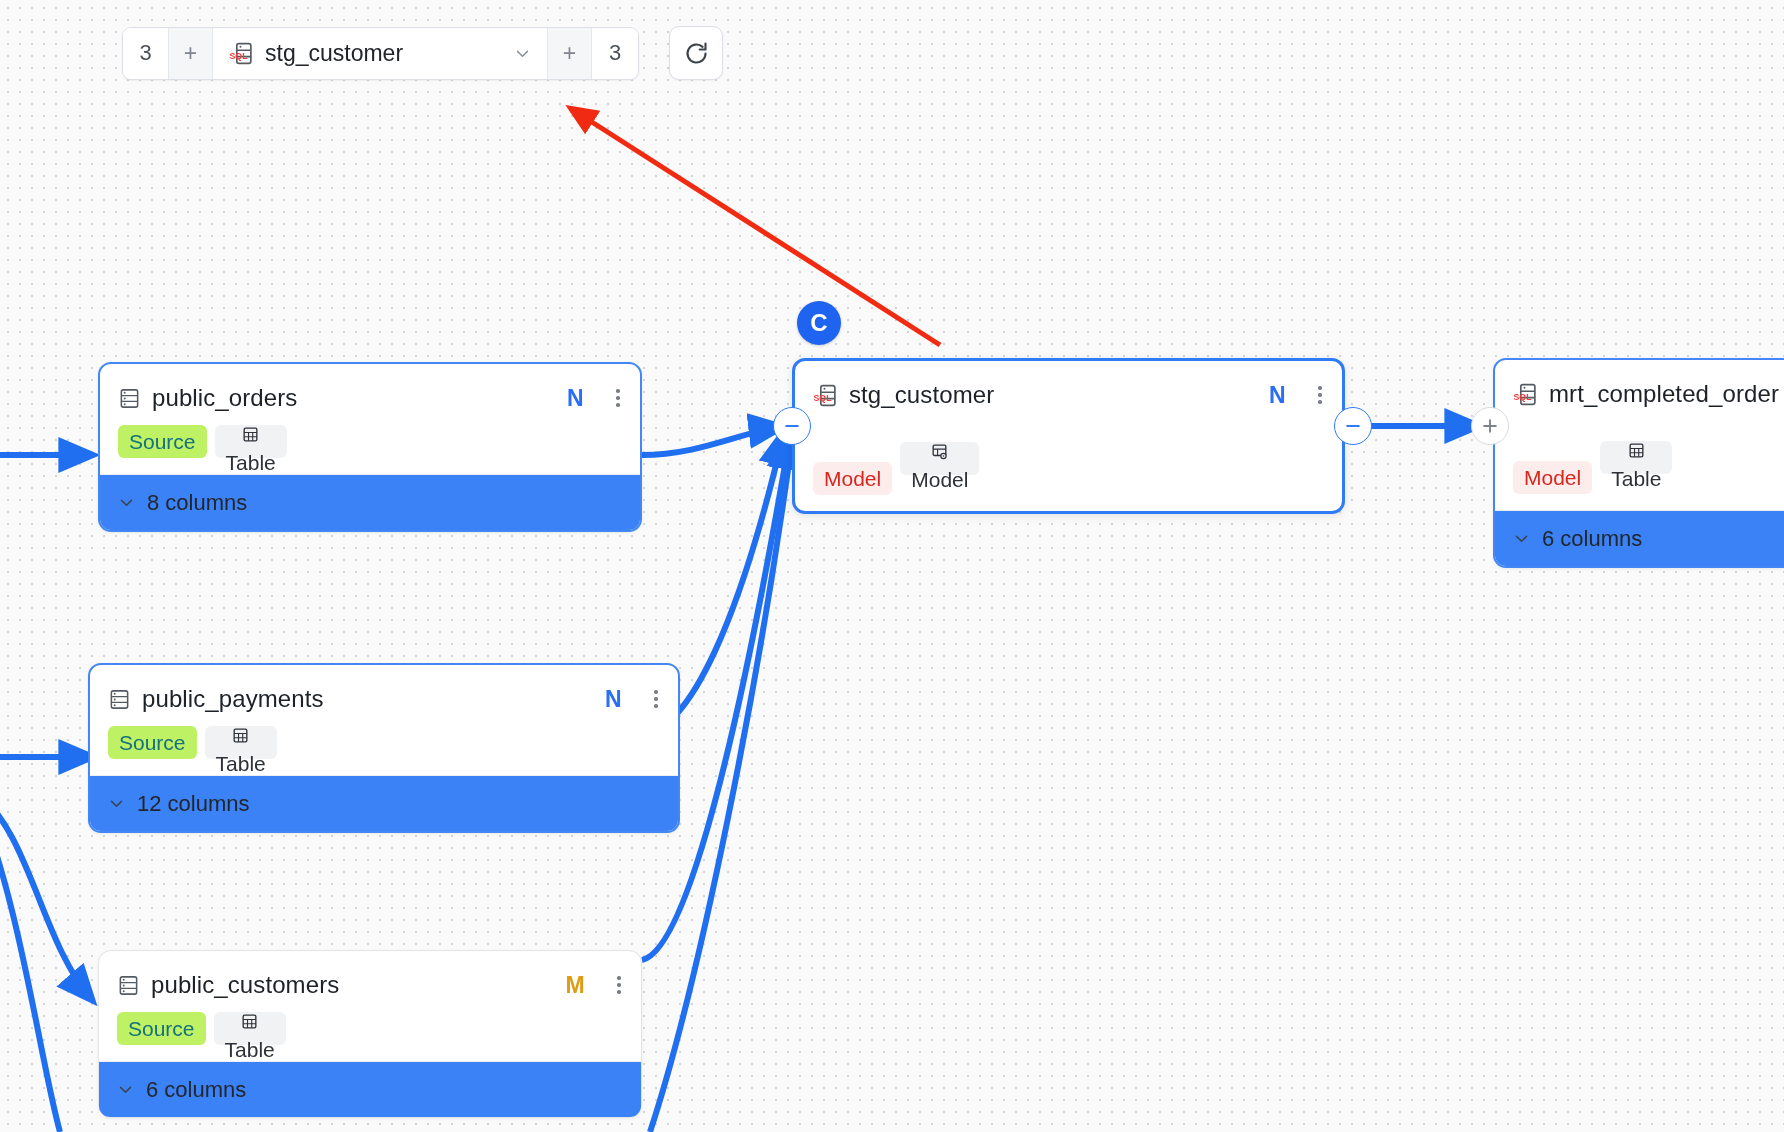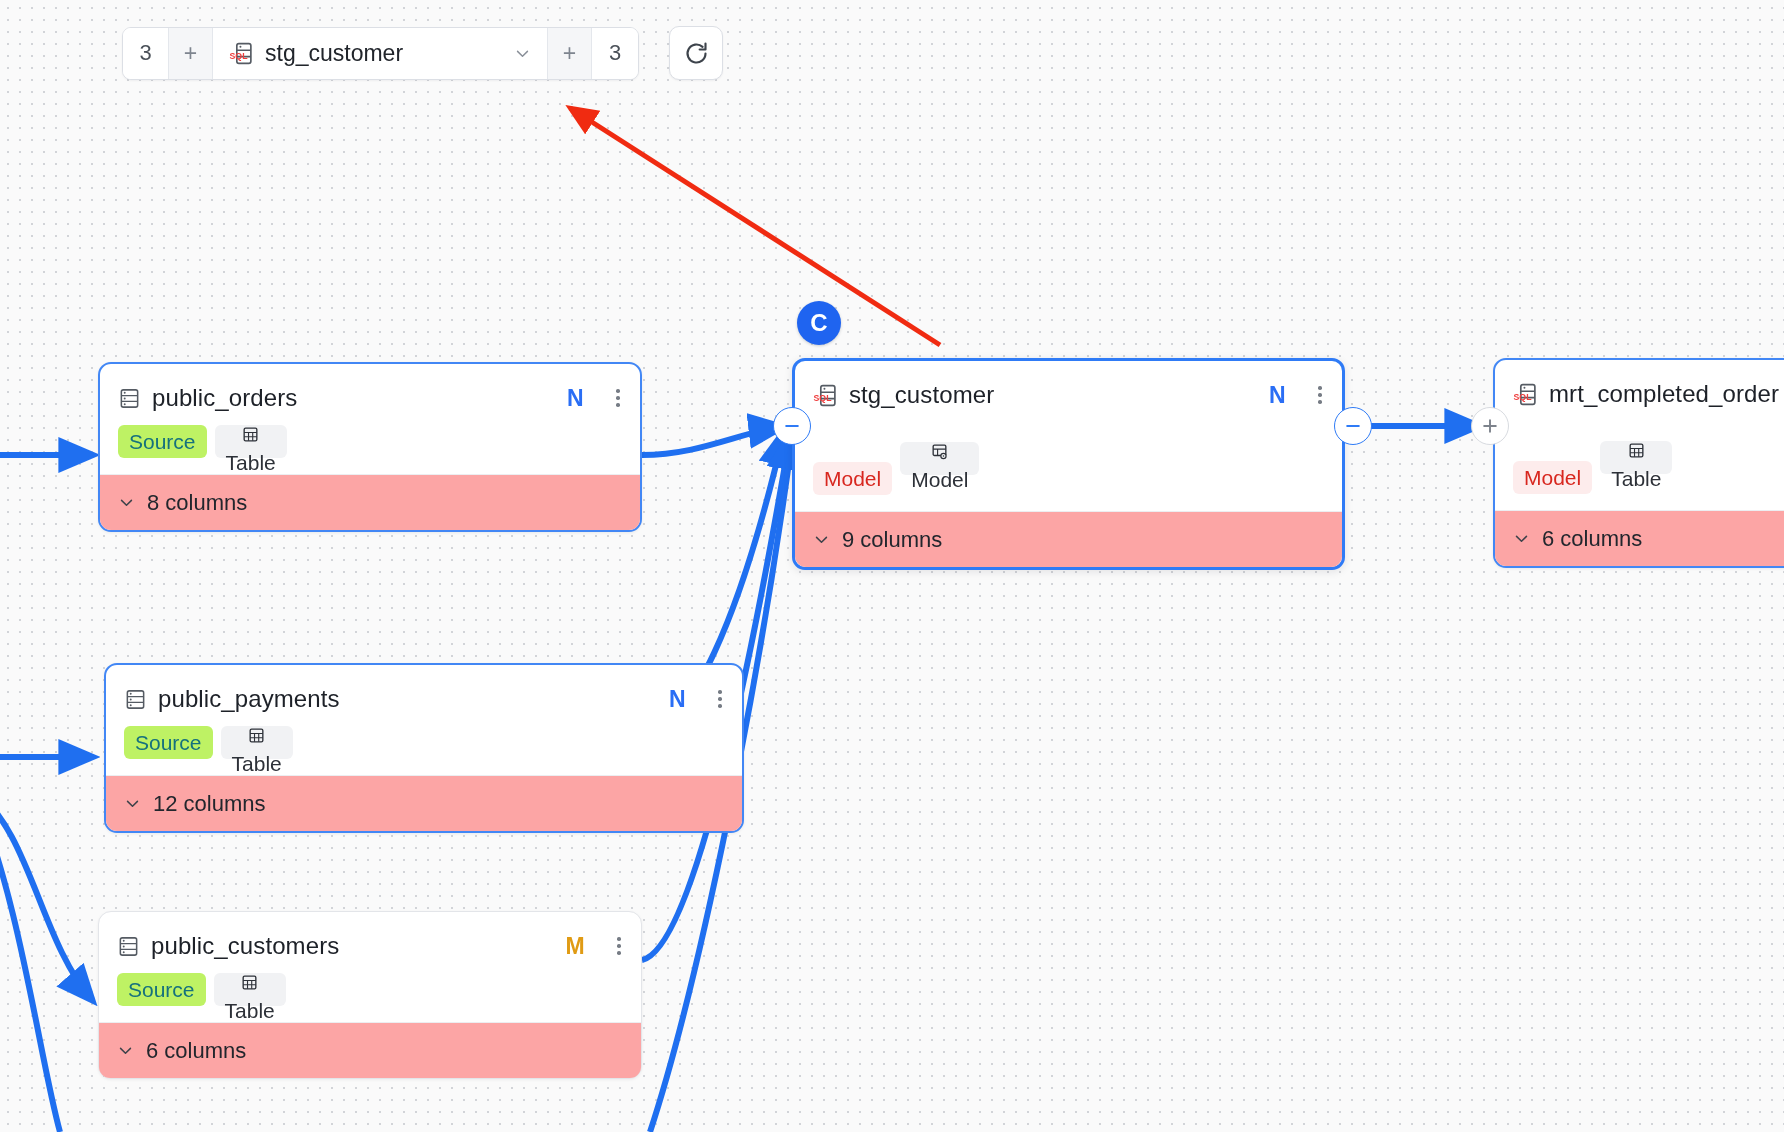--- a/index.html
+++ b/index.html
@@ -166,21 +166,21 @@
   .tag-gray   { background: #f1f2f4; color: #2d3138; flex-direction: column; }
   .tag-ico { width: 19px; height: 19px; flex: none; display: block; }
 
   .node-foot {
     display: flex;
     align-items: center;
     gap: 12px;
     height: 56px;
     padding: 4px 18px;
     border-top: 1.5px solid #eceef1;
-    background: #fca5a5;
+    background: #3b82f6;
     border-radius: 0 0 11px 11px;
     cursor: pointer;
   }
   .node-foot .chev-d { width: 17px; height: 17px; color: #3d424a; flex: none; }
   .node-foot .ctext { font-size: 22px; color: #22262d; }
 
   
   .handle {
     position: absolute;
     width: 38px; height: 38px;
@@ -342,26 +342,20 @@
       <span class="tag tag-gray">
         <svg class="tag-ico" viewBox="0 0 24 24" fill="none">
           <rect x="4" y="4" width="16" height="13" rx="1.6" stroke="#2d3138" stroke-width="1.7"></rect>
           <path d="M4 9H20M9.6 9V17" stroke="#2d3138" stroke-width="1.4"></path>
           <circle cx="17" cy="17.6" r="3.3" fill="#f1f2f4" stroke="#2d3138" stroke-width="1.5"></circle>
           <circle cx="17" cy="17.6" r="1" fill="#2d3138"></circle>
         </svg>
         <span>Model</span>
       </span>
     </div>
-    <div class="node-foot">
-      <svg class="chev-d" viewBox="0 0 24 24" fill="none">
-        <path d="M5 9l7 7 7-7" stroke="currentColor" stroke-width="2.1" stroke-linecap="round" stroke-linejoin="round"></path>
-      </svg>
-      <span class="ctext">9 columns</span>
-    </div>
   </div>
 
   <div class="handle blue" style="left:773px; top:407px;">
     <svg viewBox="0 0 24 24">
         <path d="M5 12h14" stroke="#2f7bf6" stroke-width="2.4" stroke-linecap="round"></path>
       </svg>
   </div>
   <div class="handle blue" style="left:1334px; top:407px;">
     <svg viewBox="0 0 24 24">
         <path d="M5 12h14" stroke="#2f7bf6" stroke-width="2.4" stroke-linecap="round"></path>
@@ -397,21 +391,21 @@
       <span class="ctext">6 columns</span>
     </div>
   </div>
 
   <div class="handle gray" style="left:1471px; top:407px;">
     <svg viewBox="0 0 24 24">
       <path d="M12 5v14M5 12h14" stroke="#7d838c" stroke-width="2.3" stroke-linecap="round"></path>
     </svg>
   </div>
 
-  <div class="node sel-blue" style="left:104px; top:663px; width:640px;">
+  <div class="node sel-blue" style="left:88px; top:663px; width:592px;">
     <div class="node-head">
       <span>
         <svg class="db-icon" viewBox="0 0 24 24" fill="none">
           <rect x="3.5" y="3" width="17" height="18" rx="2" stroke="#555b63" stroke-width="1.6"></rect>
           <path d="M3.5 9H20.5M3.5 15H20.5" stroke="#555b63" stroke-width="1.5"></path>
           <circle cx="7" cy="6" r="1" fill="#555b63"></circle>
           <circle cx="7" cy="12" r="1" fill="#555b63"></circle>
           <circle cx="7" cy="18" r="1" fill="#555b63"></circle>
         </svg>
       </span>
@@ -435,21 +429,21 @@
       </span>
     </div>
     <div class="node-foot">
       <svg class="chev-d" viewBox="0 0 24 24" fill="none">
         <path d="M5 9l7 7 7-7" stroke="currentColor" stroke-width="2.1" stroke-linecap="round" stroke-linejoin="round"></path>
       </svg>
       <span class="ctext">12 columns</span>
     </div>
   </div>
 
-  <div class="node plain" style="left:98px; top:911px; width:544px;">
+  <div class="node plain" style="left:98px; top:950px; width:544px;">
     <div class="node-head">
       <span>
         <svg class="db-icon" viewBox="0 0 24 24" fill="none">
           <rect x="3.5" y="3" width="17" height="18" rx="2" stroke="#555b63" stroke-width="1.6"></rect>
           <path d="M3.5 9H20.5M3.5 15H20.5" stroke="#555b63" stroke-width="1.5"></path>
           <circle cx="7" cy="6" r="1" fill="#555b63"></circle>
           <circle cx="7" cy="12" r="1" fill="#555b63"></circle>
           <circle cx="7" cy="18" r="1" fill="#555b63"></circle>
         </svg>
       </span>

